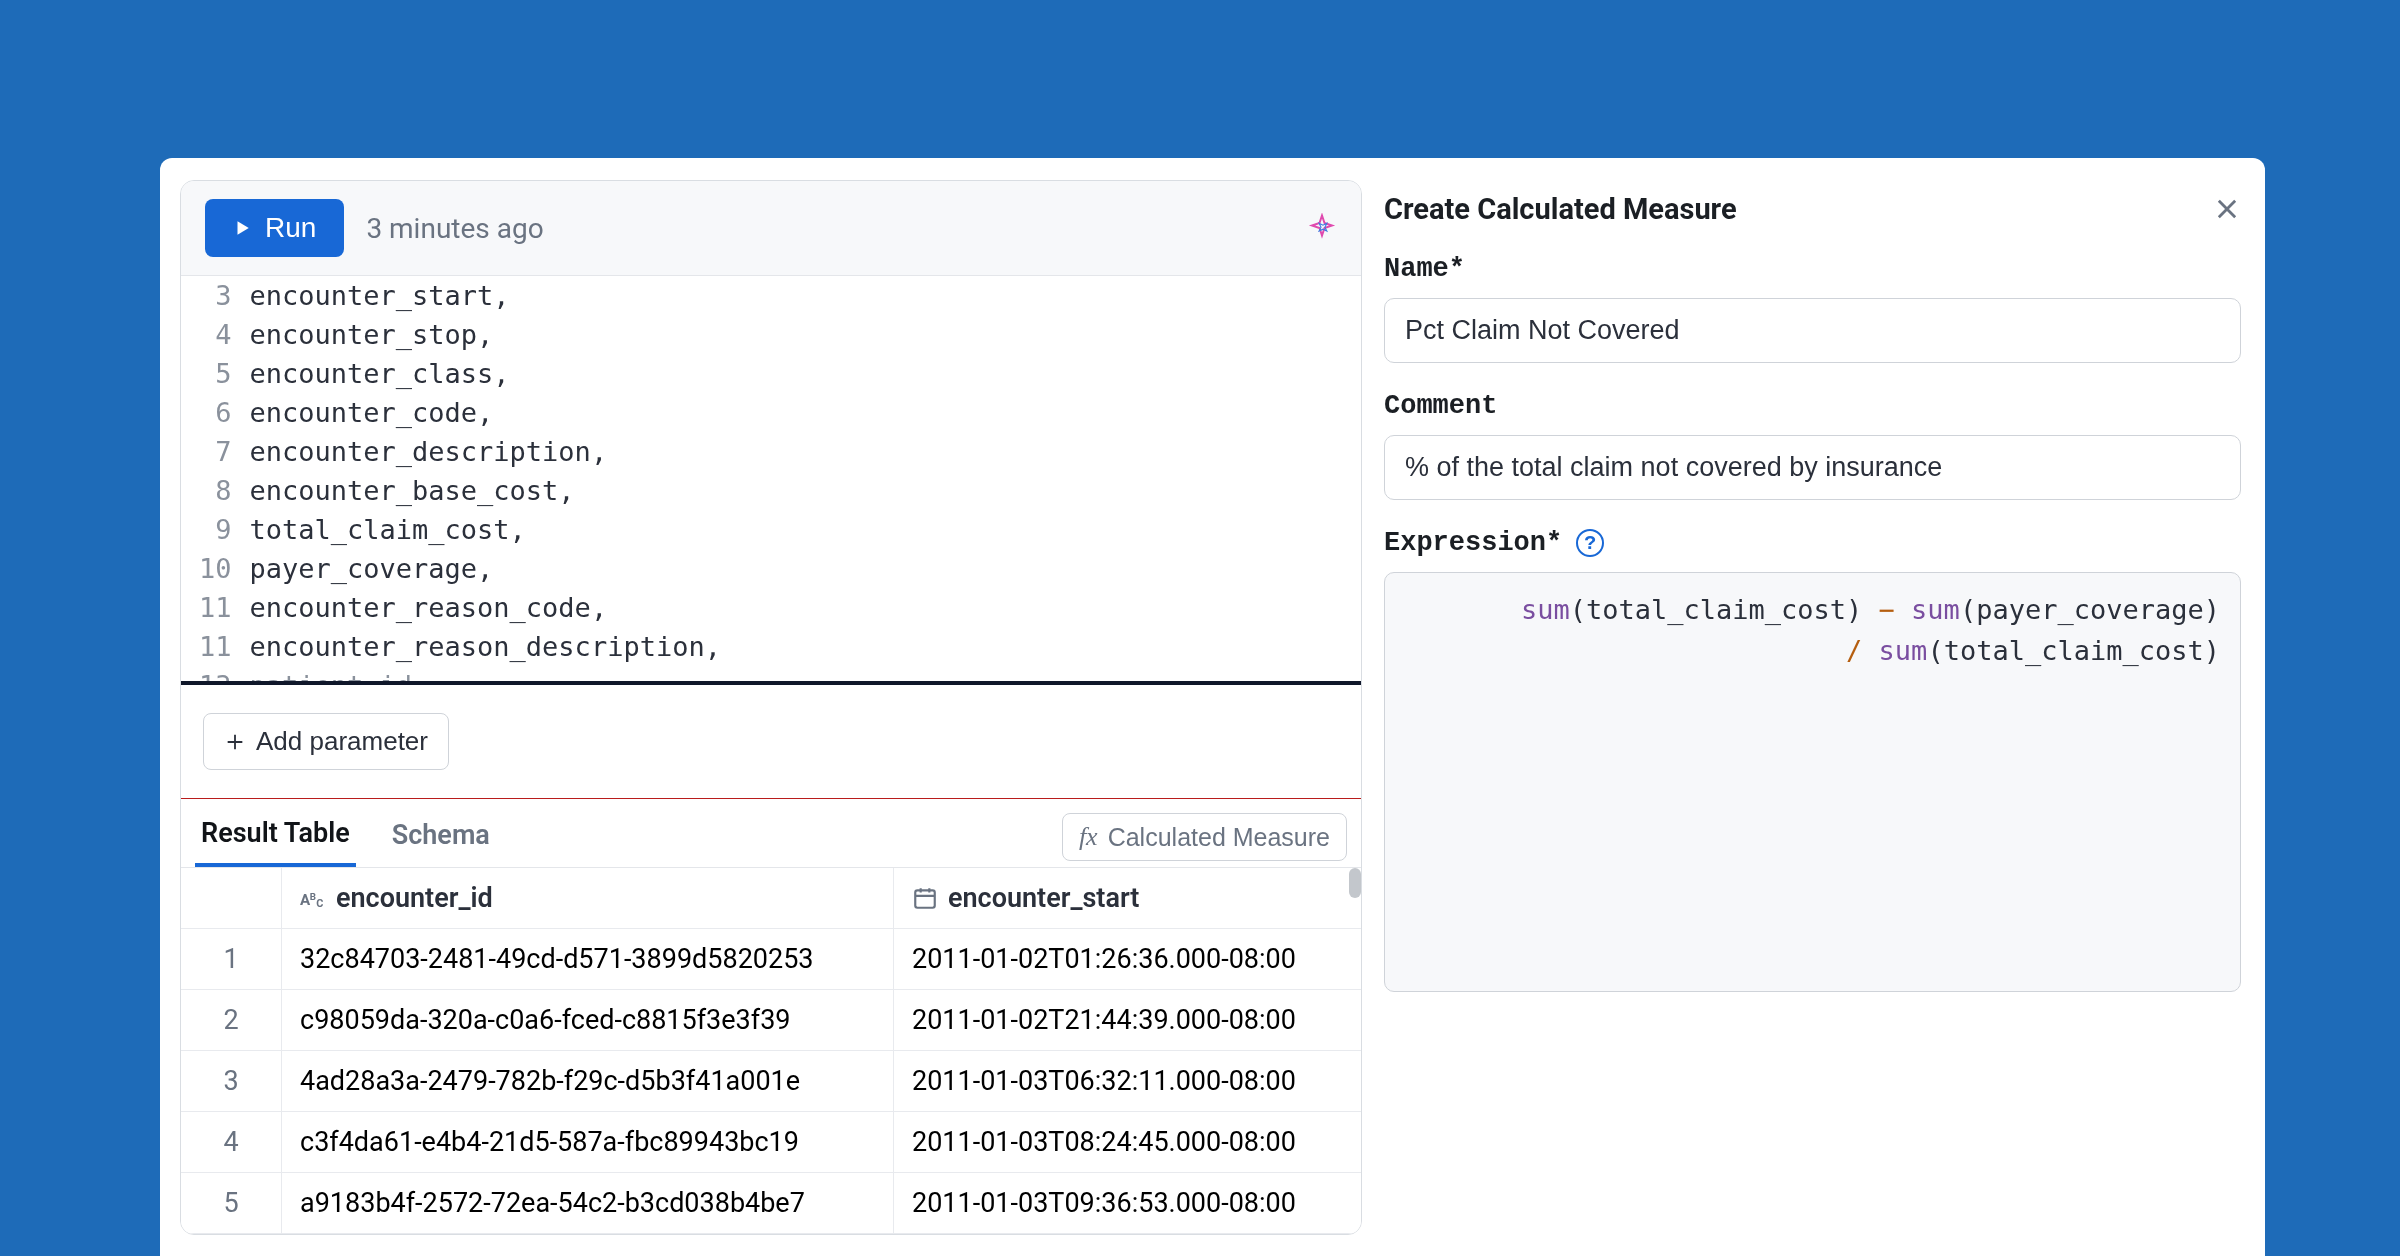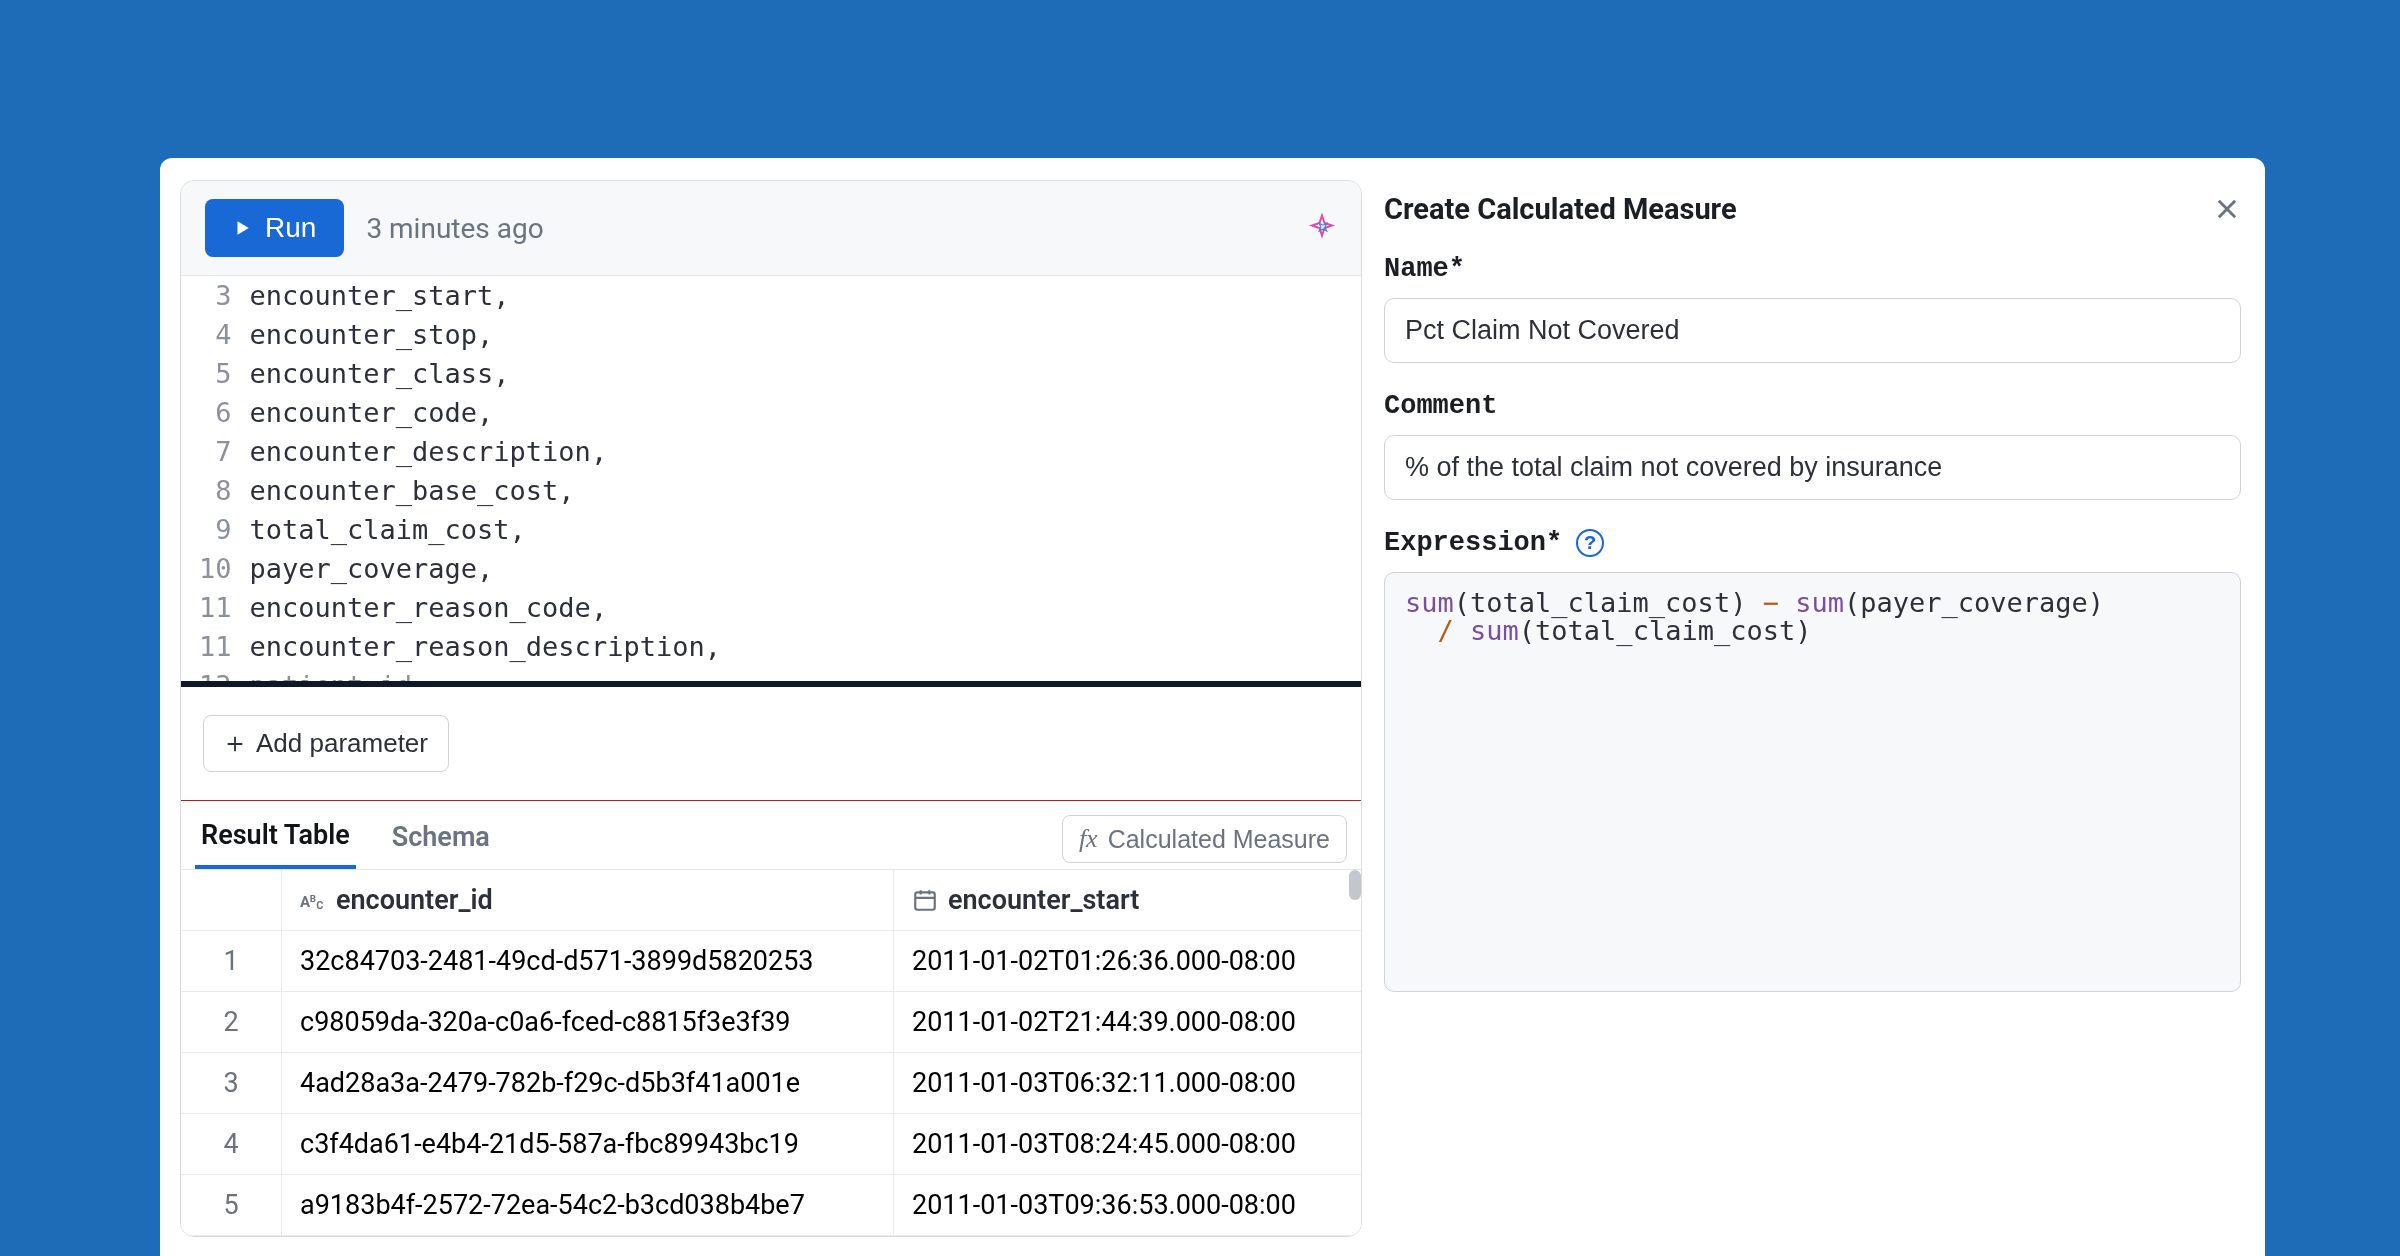--- a/index.html
+++ b/index.html
@@ -81,21 +81,21 @@
     text-align: right;
     color: #8a919c;
     padding: 0 18px;
     user-select: none;
     flex: 0 0 auto;
   }
   .gutter div { }
   .code-lines { color: #2b303b; padding-right: 12px; }
   .code-lines .cut { color:#8a919c; }
   .param-area {
-    border-top: 6px solid #0f172a;
+    border-top: 4px solid #0f172a;
     background: #fff;
     padding: 28px 22px;
   }
   .add-param {
     display: inline-flex;
     align-items: center;
     gap: 10px;
     border: 1px solid #cfd3d9;
     background: #fff;
     border-radius: 8px;
@@ -223,23 +223,24 @@
     font-size: 20px;
     font-weight: 700;
   }
   .expr-box {
     border: 1px solid #cfd3d9;
     border-radius: 10px;
     background: #f7f8fa;
     padding: 16px 20px;
     font-family: ui-monospace, SFMono-Regular, Menlo, Consolas, monospace;
     font-size: 27px;
-    line-height: 28px;
+    line-height: 41px;
     color: #2b303b;
     height: 420px;
+    text-align: right;
   }
   .tk-fn { color: #7a4ea0; }
   .tk-op { color: #b55e0f; }
   .footer-btns {
     display: flex;
     gap: 18px;
     justify-content: flex-end;
     margin-top: 32px;
   }
   .btn {

